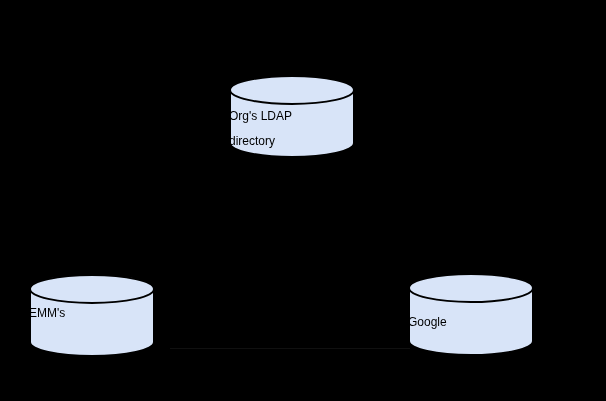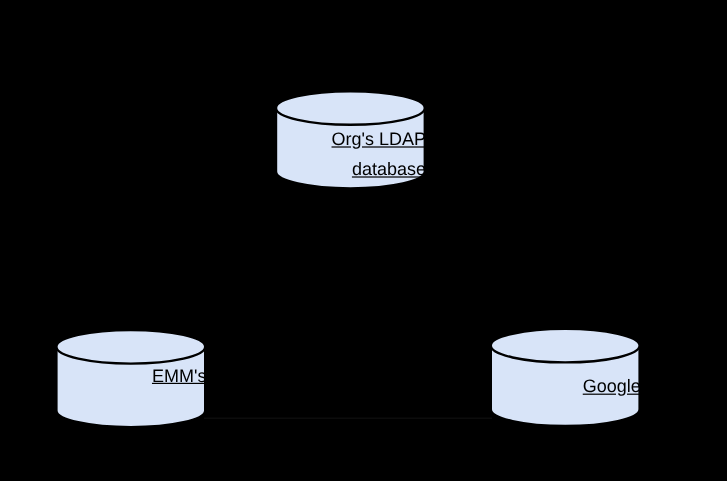--- a/index.html
+++ b/index.html
@@ -26,32 +26,31 @@
     left: 0;
     top: 0;
     display: block;
   }
   .cyl-fill {
     fill: var(--cylinder-fill, #d8e4f8);
     stroke: var(--cylinder-stroke, #000000);
     stroke-width: 2;
   }
   .node-ldap   { left: 229px; top: 74px;  }
-  .node-emm    { left: 46px;  top: 273px; }
+  .node-emm    { left: 29px;  top: 273px; }
   .node-google { left: 408px; top: 272px; }
   .label {
     position: absolute;
     left: 0;
     right: 0;
-    text-align: right;
+    text-align: left;
     color: var(--label-text, #000000);
-    font-size: 15px;
+    font-size: 12px;
     line-height: 25px;
     white-space: nowrap;
-    text-decoration: underline;
   }
   .node-ldap   .label { top: 30px; }
   .node-emm    .label { top: 28px; }
   .node-google .label { top: 38px; }
   .connector-faint {
     position: absolute;
     left: 170px;
     top: 348px;
     width: 240px;
     height: 1px;
@@ -65,21 +64,21 @@
 
   <div class="connector-faint"></div>
 
   <div class="node node-ldap">
     <svg width="126" height="86" viewBox="0 0 126 86">
       <path class="cyl-fill" d="M 1 16 L 1 69 A 62 14 0 0 0 125 69 L 125 16 Z"></path>
       <ellipse class="cyl-fill" cx="63" cy="16" rx="62" ry="14"></ellipse>
     </svg>
     <div class="label">
       <div>Org's LDAP</div>
-      <div>database</div>
+      <div>directory</div>
     </div>
   </div>
 
   <div class="node node-emm">
     <svg width="126" height="86" viewBox="0 0 126 86">
       <path class="cyl-fill" d="M 1 16 L 1 69 A 62 14 0 0 0 125 69 L 125 16 Z"></path>
       <ellipse class="cyl-fill" cx="63" cy="16" rx="62" ry="14"></ellipse>
     </svg>
     <div class="label">
       <div>EMM's</div>

